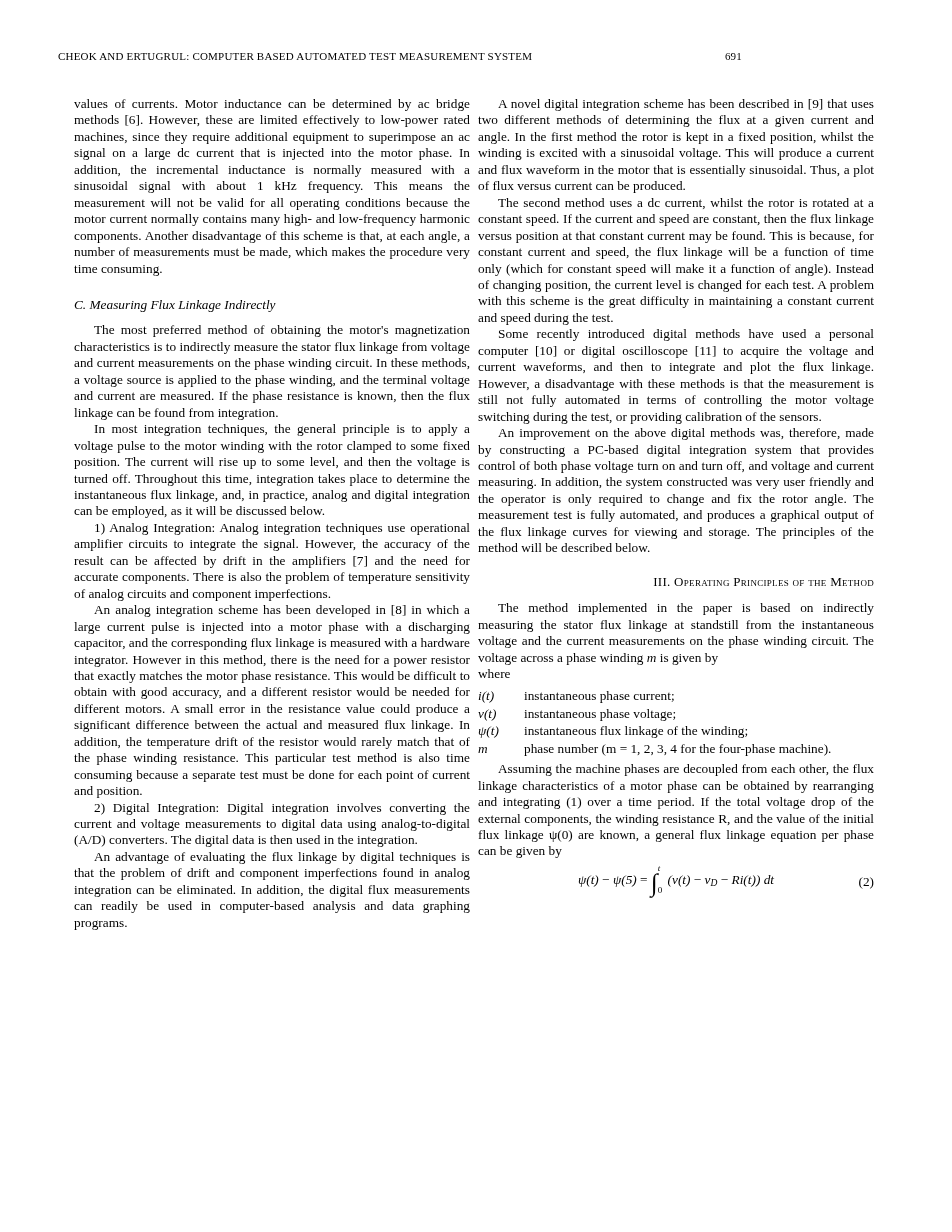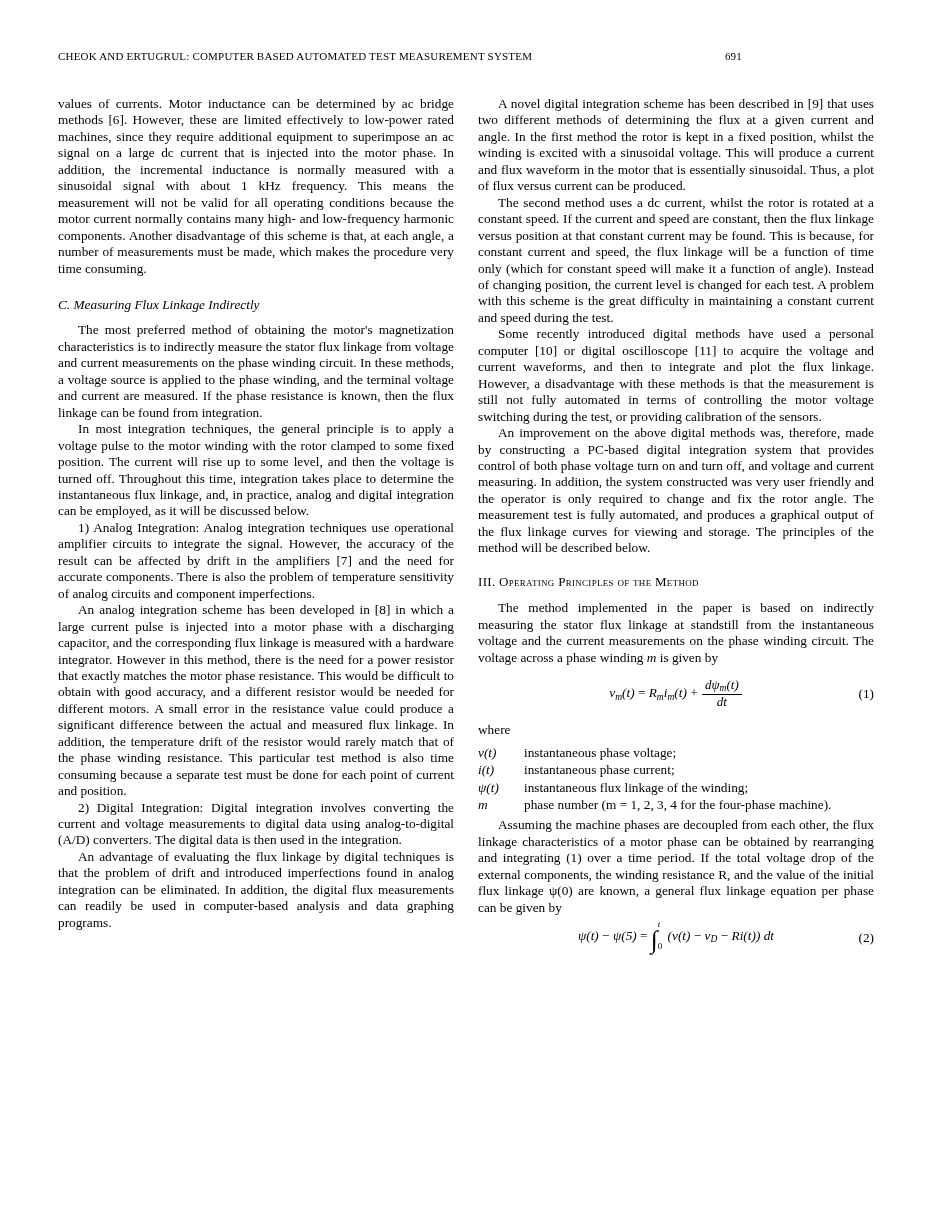--- a/index.html
+++ b/index.html
@@ -57,21 +57,21 @@
   }
   .col {
     position: absolute;
     top: 0;
     width: 396px;
     height: 1090px;
     font-size: 13.3px;
     line-height: 16.45px;
     text-align: justify;
   }
-  .col.left { left: 0; }
+  .col.left { left: 16px; }
   .col.right { left: 420px; }
 
   p {
     margin: 0 0 0 0;
     text-indent: 20px;
     text-align: justify;
     -webkit-hyphens: auto;
     hyphens: auto;
   }
   p.noindent { text-indent: 0; }
@@ -80,21 +80,21 @@
     font-size: 13.3px;
     font-style: italic;
     font-weight: normal;
     margin: 20px 0 9px 0;
     text-indent: 0;
   }
   h3.sec {
     font-size: 13px;
     font-weight: normal;
     font-variant: small-caps;
-    text-align: left;
+    text-align: right;
     margin: 17px 0 10px 0;
     letter-spacing: 0.3px;
   }
   .run-in {
   }
   .eqn {
     position: relative;
     margin: 12px 0 12px 0;
     text-indent: 0;
     text-align: center;
@@ -177,53 +177,45 @@
 
       <p>The most preferred method of obtaining the motor's magnetization characteristics is to indirectly measure the stator flux linkage from voltage and current measurements on the phase winding circuit. In these methods, a voltage source is applied to the phase winding, and the terminal voltage and current are measured. If the phase resistance is known, then the flux linkage can be found from integration.</p>
       <p>In most integration techniques, the general principle is to apply a voltage pulse to the motor winding with the rotor clamped to some fixed position. The current will rise up to some level, and then the voltage is turned off. Throughout this time, integration takes place to determine the instantaneous flux linkage, and, in practice, analog and digital integration can be employed, as it will be discussed below.</p>
 
       <p><span class="run-in">1)  Analog Integration:</span> <span>Analog integration techniques use operational amplifier circuits to integrate the signal. However, the accuracy of the result can be affected by drift in the amplifiers [7] and the need for accurate components. There is also the problem of temperature sensitivity of analog circuits and component imperfections.</span></p>
 
       <p>An analog integration scheme has been developed in [8] in which a large current pulse is injected into a motor phase with a discharging capacitor, and the corresponding flux linkage is measured with a hardware integrator. However in this method, there is the need for a power resistor that exactly matches the motor phase resistance. This would be difficult to obtain with good accuracy, and a different resistor would be needed for different motors. A small error in the resistance value could produce a significant difference between the actual and measured flux linkage. In addition, the temperature drift of the resistor would rarely match that of the phase winding resistance. This particular test method is also time consuming because a separate test must be done for each point of current and position.</p>
 
       <p><span class="run-in">2)  Digital Integration:</span> <span>Digital integration involves converting the current and voltage measurements to digital data using analog-to-digital (A/D) converters. The digital data is then used in the integration.</span></p>
 
-      <p>An advantage of evaluating the flux linkage by digital techniques is that the problem of drift and introduced imperfections found in analog integration can be eliminated. In addition, the digital flux measurements can readily be used in computer-based analysis and data graphing programs.</p>
+      <p>An advantage of evaluating the flux linkage by digital techniques is that the problem of drift and component imperfections found in analog integration can be eliminated. In addition, the digital flux measurements can readily be used in computer-based analysis and data graphing programs.</p>
     </div>
 
     <div class="col right">
 
       <p>A novel digital integration scheme has been described in [9] that uses two different methods of determining the flux at a given current and angle. In the first method the rotor is kept in a fixed position, whilst the winding is excited with a sinusoidal voltage. This will produce a current and flux waveform in the motor that is essentially sinusoidal. Thus, a plot of flux versus current can be produced.</p>
       <p>The second method uses a dc current, whilst the rotor is rotated at a constant speed. If the current and speed are constant, then the flux linkage versus position at that constant current may be found. This is because, for constant current and speed, the flux linkage will be a function of time only (which for constant speed will make it a function of angle). Instead of changing position, the current level is changed for each test. A problem with this scheme is the great difficulty in maintaining a constant current and speed during the test.</p>
       <p>Some recently introduced digital methods have used a personal computer [10] or digital oscilloscope [11] to acquire the voltage and current waveforms, and then to integrate and plot the flux linkage. However, a disadvantage with these methods is that the measurement is still not fully automated in terms of controlling the motor voltage switching during the test, or providing calibration of the sensors.</p>
       <p>An improvement on the above digital methods was, therefore, made by constructing a PC-based digital integration system that provides control of both phase voltage turn on and turn off, and voltage and current measuring. In addition, the system constructed was very user friendly and the operator is only required to change and fix the rotor angle. The measurement test is fully automated, and produces a graphical output of the flux linkage curves for viewing and storage. The principles of the method will be described below.</p>
 
       <h3 class="sec">III.  Operating Principles of the Method</h3>
 
       <p><span>The method implemented in the paper is based on indirectly measuring the stator flux linkage at standstill from the instantaneous voltage and the current measurements on the phase winding circuit. The voltage across a phase winding </span><span class="mathi">m</span><span> is given by</span></p>
 
-      <div class="eqn">
-        <span class="mathi">v</span><span class="sub-s">m</span><span class="mathi">(t)</span> = <span class="mathi">R</span><span class="sub-s">m</span><span class="mathi">i</span><span class="sub-s">m</span><span class="mathi">(t)</span> +
-        <span class="frac">
-          <span class="nu"><span class="mathi">dψ</span><span class="sub-s">m</span><span class="mathi">(t)</span></span>
-          <span class="de"><span class="mathi">dt</span></span>
-        </span>
-        <span class="num">(1)</span>
-      </div>
 
       <p class="noindent">where</p>
 
       <div class="wherelist">
+        <div class="row">
+          <span class="sym">i(t)</span>
+          <span class="def">instantaneous phase current;</span>
+        </div>
         <div class="row">
           <span class="sym">v(t)</span>
           <span class="def">instantaneous phase voltage;</span>
-        </div>
-        <div class="row">
-          <span class="sym">i(t)</span>
-          <span class="def">instantaneous phase current;</span>
         </div>
         <div class="row">
           <span class="sym">ψ(t)</span>
           <span class="def">instantaneous flux linkage of the winding;</span>
         </div>
         <div class="row">
           <span class="sym">m</span>
           <span class="def">phase number (m = 1, 2, 3, 4 for the four-phase machine).</span>
         </div>
       </div>

